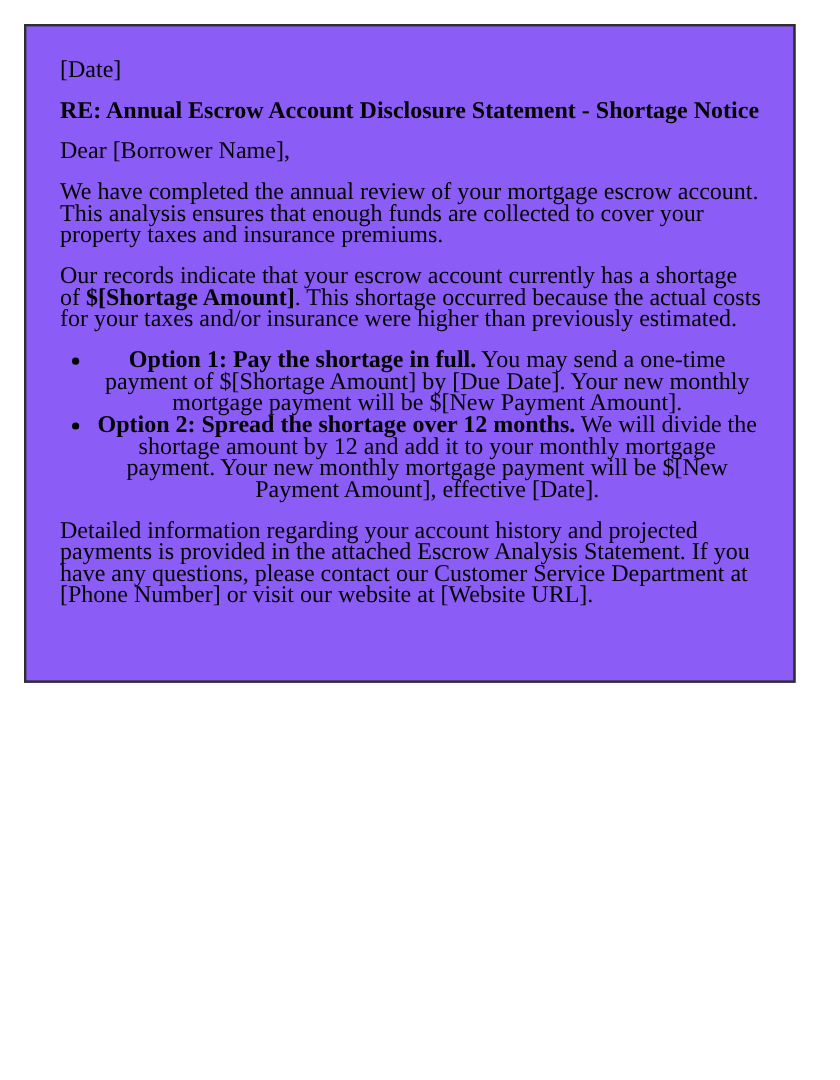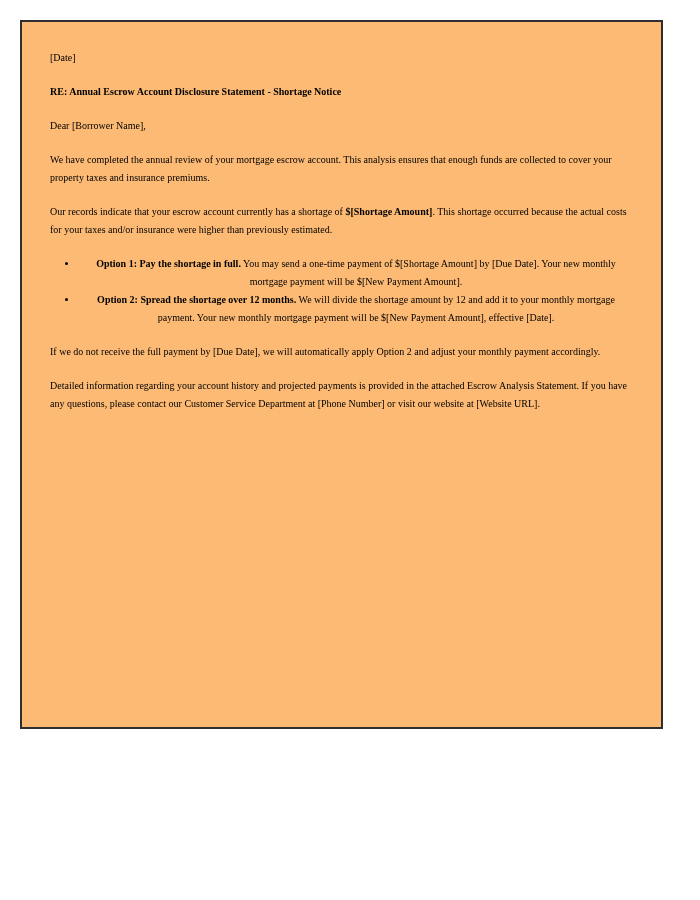--- a/index.html
+++ b/index.html
@@ -12,26 +12,26 @@
     background: #ffffff;
     position: relative;
     font-family: "Liberation Serif", "DejaVu Serif", serif;
     color: #000000;
   }
   .letter {
     position: absolute;
     left: 20px;
     top: 20px;
     width: 643px;
-    height: 709px;
+    height: 549px;
     box-sizing: border-box;
     border: 2px solid #2e2e2e;
     padding: 27px 27px 0 28px;
-    background: #fdba74;
-    font-size: 10px;
+    background: #8b5cf6;
+    font-size: 20px;
     line-height: 18px;
     overflow: hidden;
   }
   .letter p {
     margin: 0 0 16px 0;
   }
   .subject {
     font-weight: bold;
   }
   ul.options {
@@ -63,19 +63,18 @@
   <p>We have completed the annual review of your mortgage escrow account. This analysis ensures that enough funds are collected to cover your property taxes and insurance premiums.</p>
 
   <p><span>Our records indicate that your escrow account currently has a shortage of </span><strong>$[Shortage Amount]</strong><span>. This shortage occurred because the actual costs for your taxes and/or insurance were higher than previously estimated.</span></p>
 
 
   <ul class="options">
     <li><strong>Option 1: Pay the shortage in full.</strong><span> You may send a one-time payment of $[Shortage Amount] by [Due Date]. Your new monthly mortgage payment will be $[New Payment Amount].</span></li>
     <li><strong>Option 2: Spread the shortage over 12 months.</strong><span> We will divide the shortage amount by 12 and add it to your monthly mortgage payment. Your new monthly mortgage payment will be $[New Payment Amount], effective [Date].</span></li>
   </ul>
 
-  <p>If we do not receive the full payment by [Due Date], we will automatically apply Option 2 and adjust your monthly payment accordingly.</p>
 
   <p>Detailed information regarding your account history and projected payments is provided in the attached Escrow Analysis Statement. If you have any questions, please contact our Customer Service Department at [Phone Number] or visit our website at [Website URL].</p>
 
 
 
 </div>
 
 </body></html>

